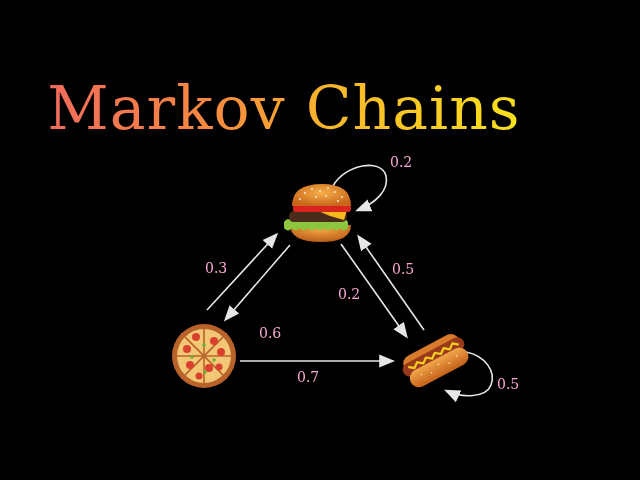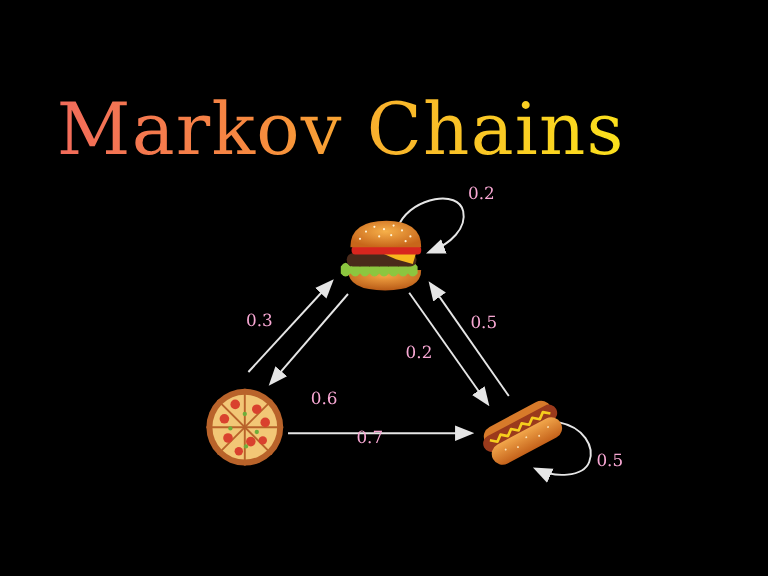--- a/index.html
+++ b/index.html
@@ -158,14 +158,14 @@
       <circle cx="456" cy="367" r="0.8"></circle>
     </g>
   </g>
 </svg>
 
 <div class="label" style="left:390px; top:154px;">0.2</div>
 <div class="label" style="left:205px; top:260px;">0.3</div>
 <div class="label" style="left:259px; top:290px;margin-top:35px;">0.6</div>
 <div class="label" style="left:338px; top:286px;">0.2</div>
 <div class="label" style="left:392px; top:261px;">0.5</div>
-<div class="label" style="left:297px; top:357px;">0.7</div>
+<div class="label" style="left:297px; top:369px;">0.7</div>
 <div class="label" style="left:497px; top:376px;">0.5</div>
 
 </body></html>

